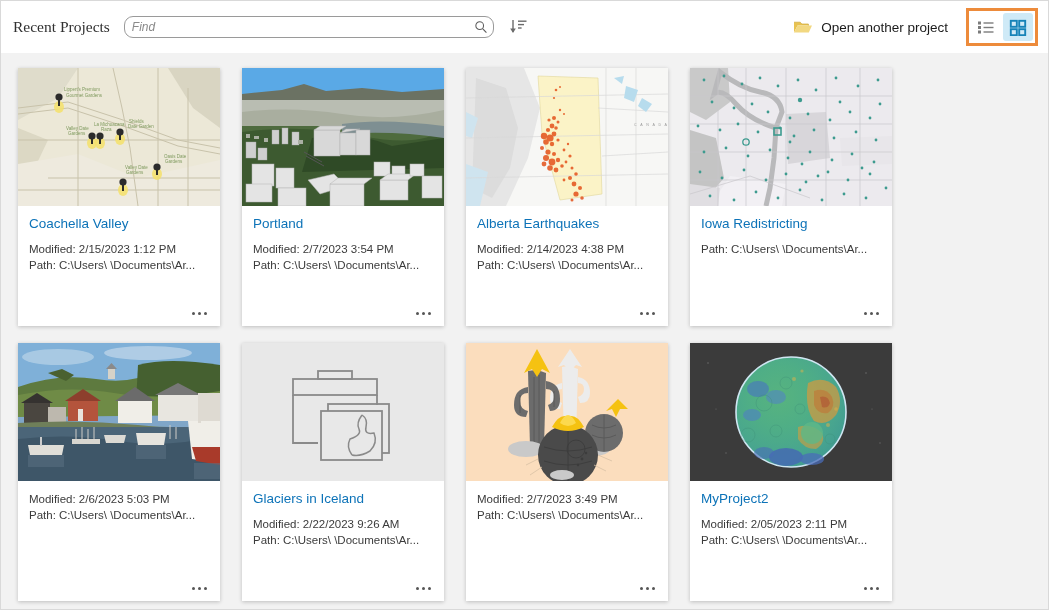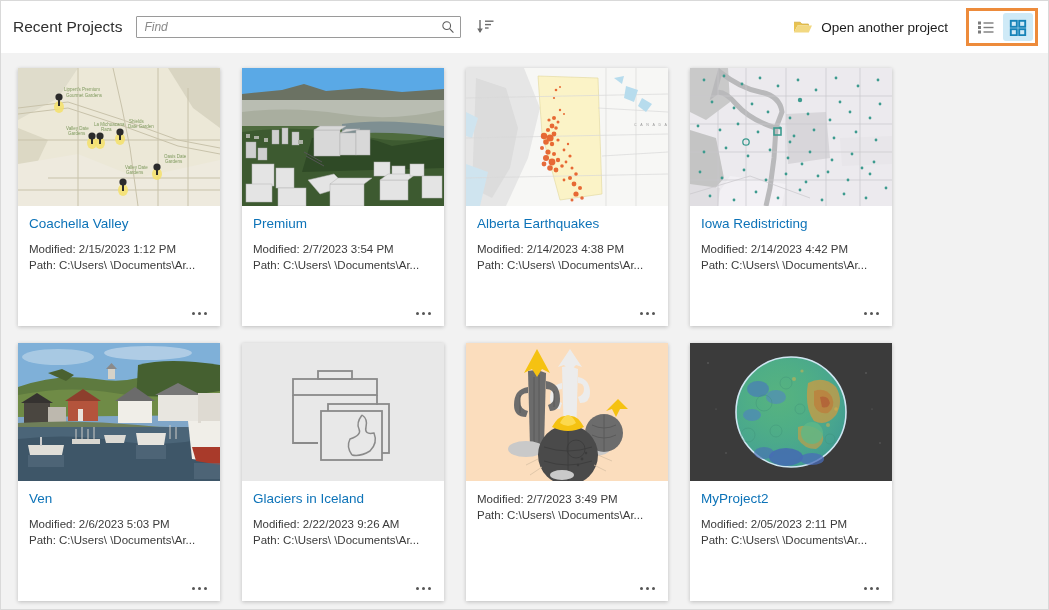--- a/index.html
+++ b/index.html
@@ -26,30 +26,31 @@
     background: #ffffff;
     display: flex;
     align-items: center;
     padding: 0 10px 0 12px;
   }
   #page-title {
     font-size: 15.5px;
     color: #303030;
     white-space: nowrap;
     margin-right: 14px;
+    font-family: Liberation Serif, serif;
   }
   
   #search-wrap {
     position: relative;
-    width: 325px; height: 22px;
+    width: 370px; height: 22px;
     border: 1px solid #9a9a9a;
     background: #fff;
     display: flex;
     align-items: center;
-    border-radius: 1px;
+    border-radius: 9px;
   }
   #search-input {
     border: 0; outline: 0;
     background: transparent;
     width: 100%;
     height: 100%;
     padding: 0 24px 0 7px;
     font-family: "Liberation Sans", sans-serif;
     font-size: 12px;
     color: #333;
@@ -360,21 +361,21 @@
           </g>
           <g fill="#aab0a3">
             <rect x="4" y="66" width="4" height="4"></rect>
               <rect x="12" y="68" width="5" height="3"></rect>
             <rect x="22" y="70" width="4" height="4"></rect>
               <rect x="56" y="72" width="5" height="4"></rect>
           </g>
         </svg>
       </div>
       <div class="card-body">
-        <div class="card-title">Premium</div>
+        <div class="card-title">Portland</div>
         <div class="card-meta">Modified: 2/7/2023 3:54 PM</div>
         <div class="card-meta">Path: C:\Users\      \Documents\Ar...</div>
         <div class="card-ellipsis">
           <i></i>
           <i></i>
           <i></i>
         </div>
       </div>
     </div>
 
@@ -548,21 +549,20 @@
               <circle cx="128" cy="108" r="1.4"></circle>
             <circle cx="150" cy="34" r="1.4"></circle>
               <circle cx="172" cy="100" r="1.4"></circle>
               <circle cx="190" cy="36" r="1.4"></circle>
           </g>
           <rect x="84" y="60" width="7" height="7" fill="none" stroke="#3d9b8f" stroke-width="1.6"></rect>
         </svg>
       </div>
       <div class="card-body">
         <div class="card-title">Iowa Redistricting</div>
-        <div class="card-meta">Modified: 2/14/2023 4:42 PM</div>
         <div class="card-meta">Path: C:\Users\      \Documents\Ar...</div>
         <div class="card-ellipsis">
           <i></i>
           <i></i>
           <i></i>
         </div>
       </div>
     </div>
 
     <div class="project-card">
@@ -613,21 +613,20 @@
             <rect x="54" y="96" width="28" height="5" fill="#d8d6d0"></rect>
           </g>
           <g fill="#5a7183" opacity="0.55">
             <rect x="118" y="102" width="30" height="14"></rect>
             <rect x="176" y="120" width="26" height="16"></rect>
             <rect x="10" y="112" width="36" height="12"></rect>
           </g>
         </svg>
       </div>
       <div class="card-body">
-        <div class="card-title">Ven</div>
         <div class="card-meta">Modified: 2/6/2023 5:03 PM</div>
         <div class="card-meta">Path: C:\Users\      \Documents\Ar...</div>
         <div class="card-ellipsis">
           <i></i>
           <i></i>
           <i></i>
         </div>
       </div>
     </div>
 

